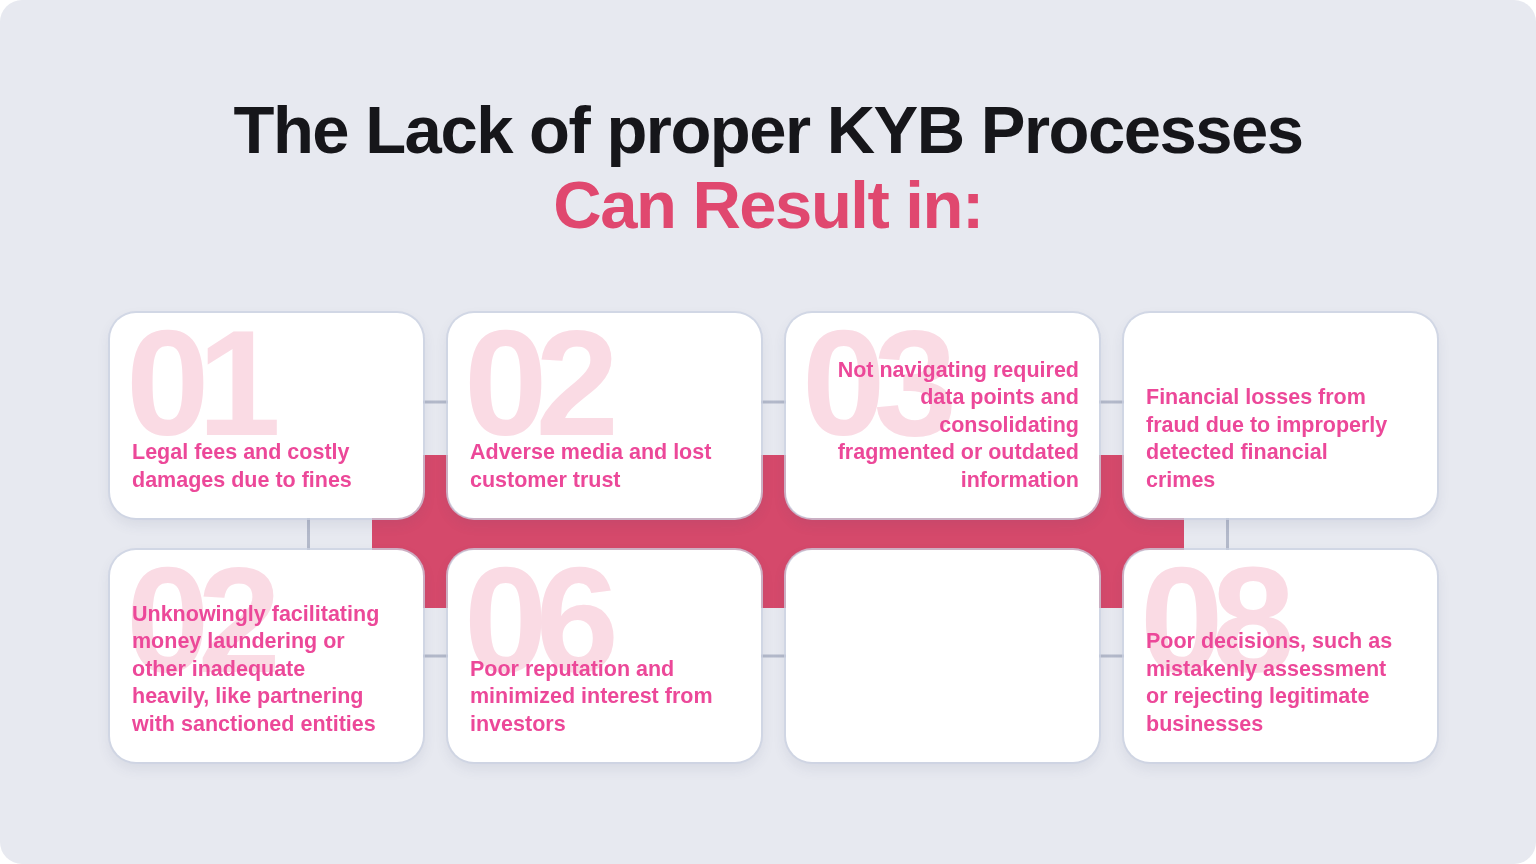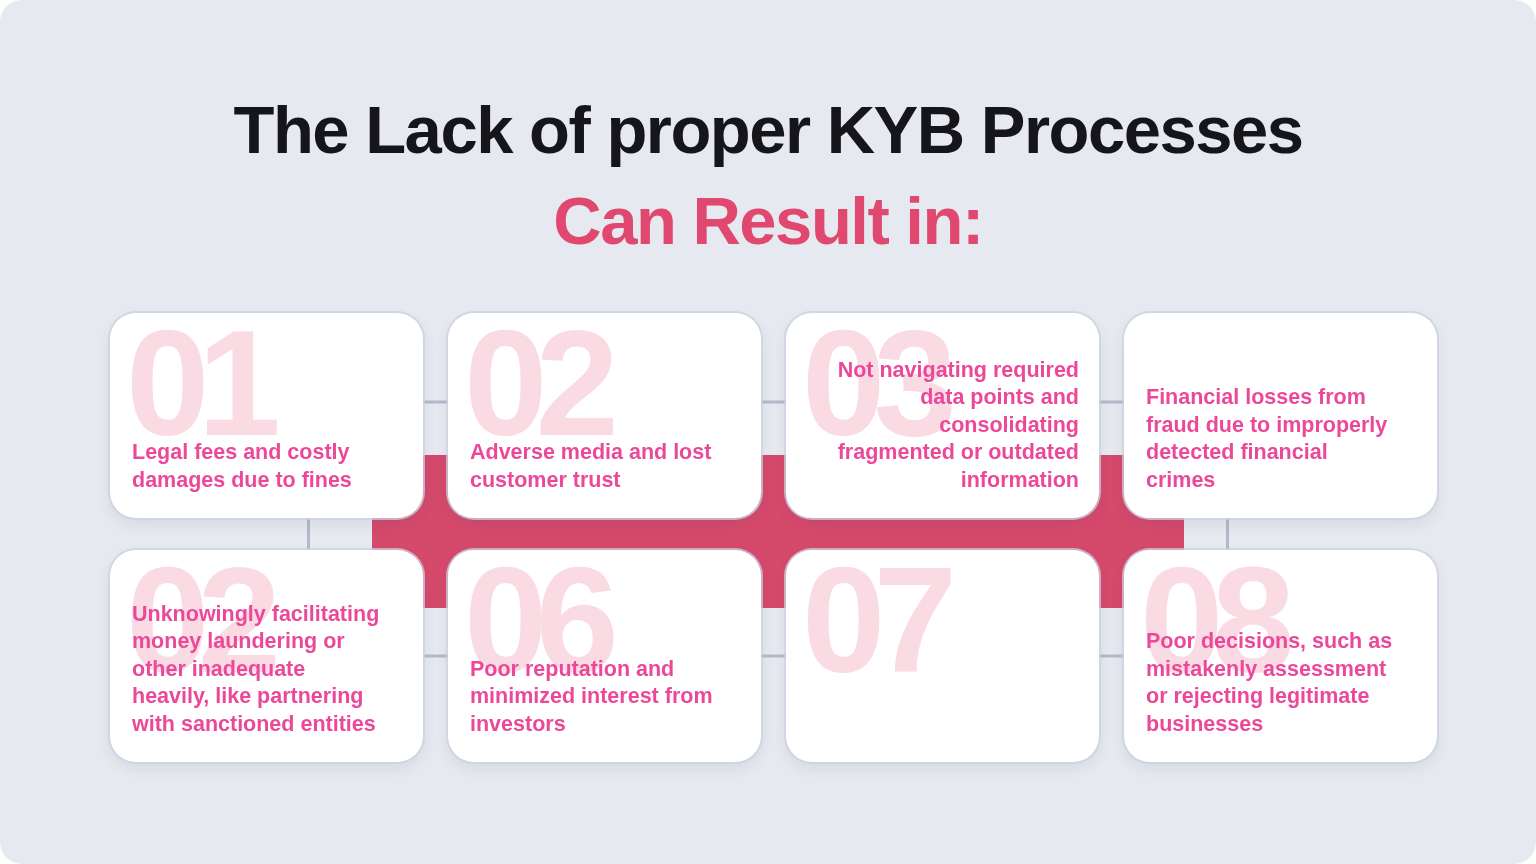--- a/index.html
+++ b/index.html
@@ -23,21 +23,20 @@
     width: 1536px;
     text-align: center;
     font-weight: bold;
     font-size: 67px;
     line-height: 75px;
     letter-spacing: -1.5px;
     color: #16161A;
   }
   .title .accent {
     color: #E0486F;
-    margin-top: 16px;
   }
   .connector {
     position: absolute;
     left: 0;
     top: 0;
   }
   .card {
     position: absolute;
     width: 313px;
     background: #FFFFFF;
@@ -144,21 +143,20 @@
 heavily, like partnering
 with sanctioned entities</div>
   </div>
   <div class="card row2 col2">
     <div class="num">06</div>
     <div class="txt">Poor reputation and
 minimized interest from
 investors</div>
   </div>
   <div class="card row2 col3">
-    <div class="num">07</div>
   </div>
   <div class="card row2 col4">
     <div class="num">08</div>
     <div class="txt">Poor decisions, such as
 mistakenly assessment
 or rejecting legitimate
 businesses</div>
   </div>
 
 </div>

